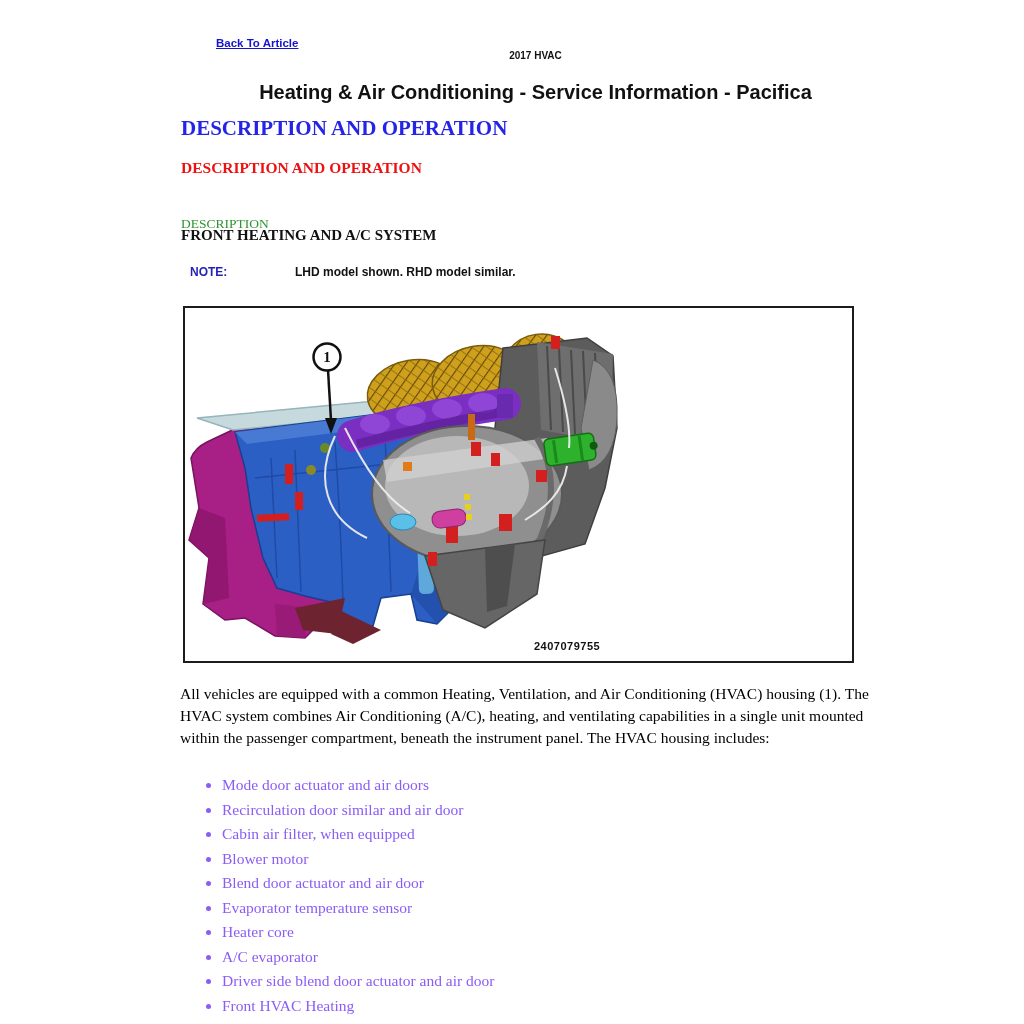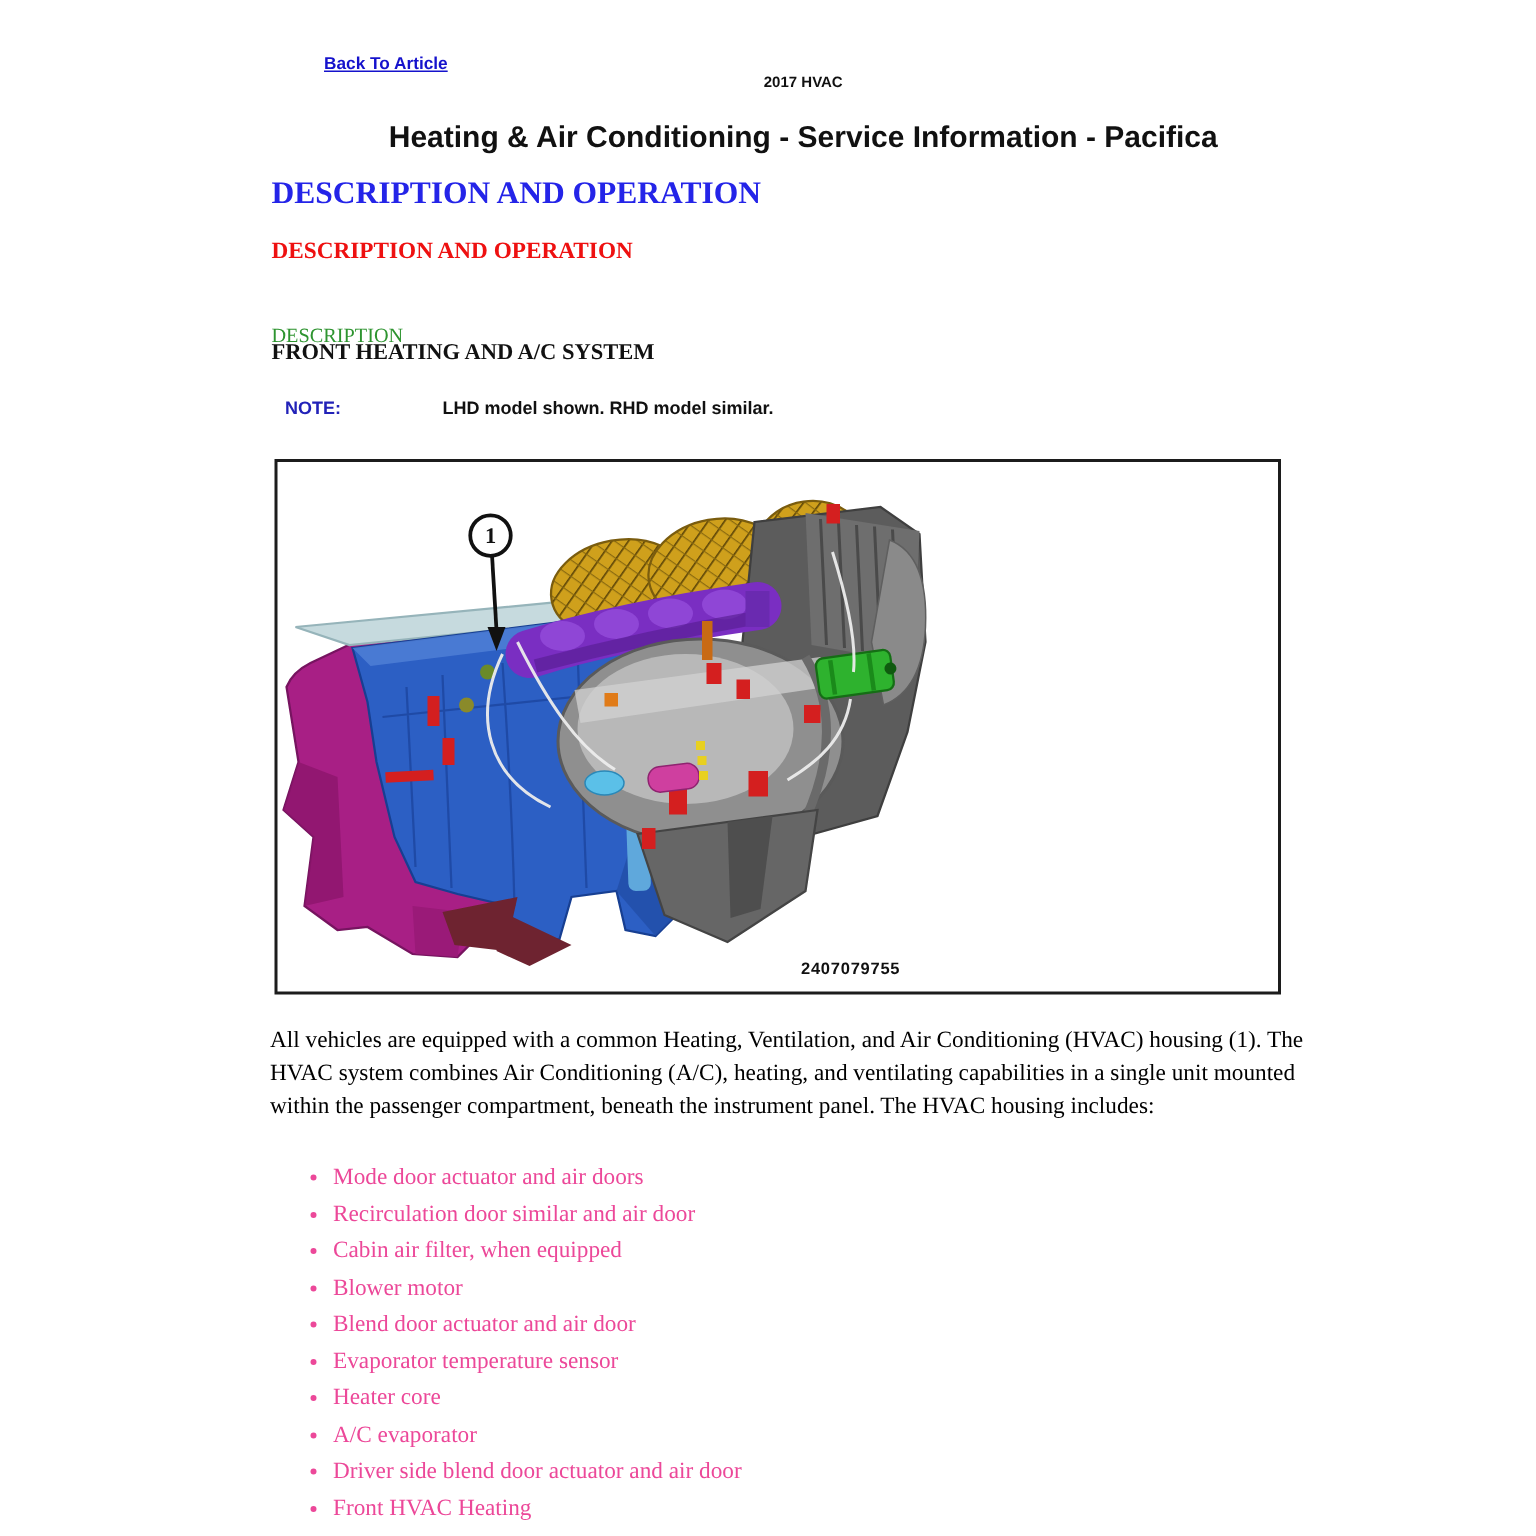--- a/index.html
+++ b/index.html
@@ -30,21 +30,21 @@
   .figure-box { left:183px; top:306px; width:671px; height:357px;
                 border:2px solid #1c1c1c; background:#fff; }
   .fig-num { position:absolute; left:349px; top:332px;
              font-family:"Liberation Sans",sans-serif; font-size:11px;
              font-weight:bold; color:#111; letter-spacing:.5px; }
 
   .body-par { left:180px; top:683px; width:704px; font-size:15.5px;
               line-height:1.41; color:#000; }
   .feature-list { left:180px; top:776px; width:640px; }
   .feature-list ul { list-style:disc; padding-left:42px; }
-  .feature-list li { font-size:15.5px; color:#ec4899; margin-bottom:6.5px; }
+  .feature-list li { font-size:15.5px; color:#8b5cf6; margin-bottom:6.5px; }
 </style>
 </head>
 <body>
 
 <a class="abs back-link">Back To Article</a>
 
 <div class="abs center-wrap">
   <div class="doc-title">2017 HVAC</div>
   <div class="doc-subtitle">Heating &amp; Air Conditioning - Service Information - Pacifica</div>
 </div>

